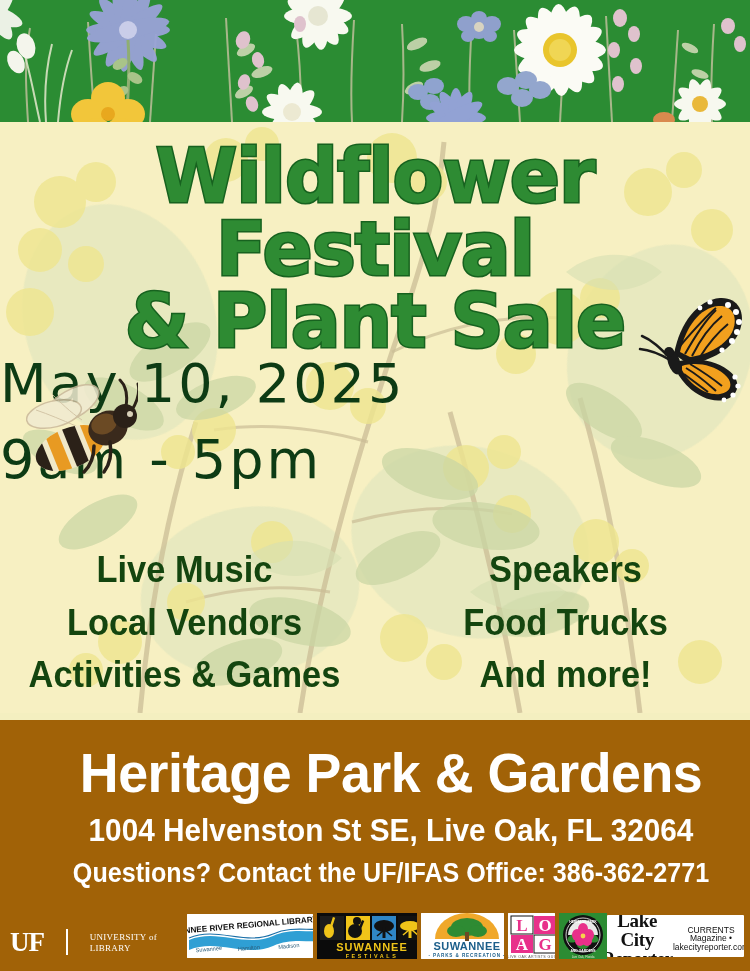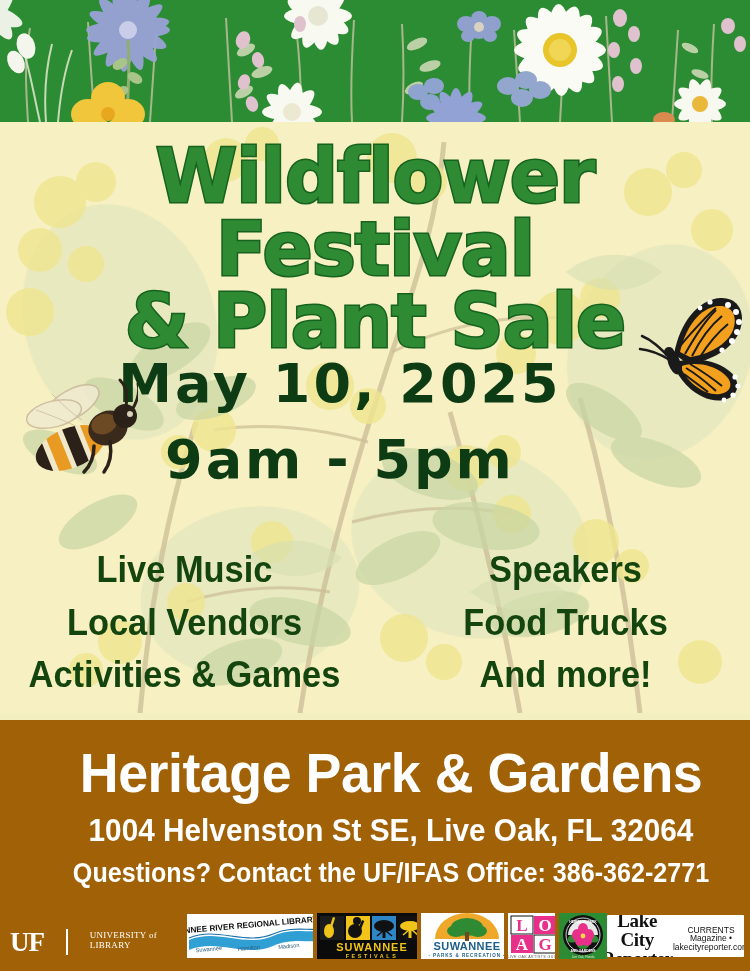--- a/index.html
+++ b/index.html
@@ -24,22 +24,22 @@
     color:#2e8b33;
     -webkit-text-stroke:3px #17621f;
     paint-order:stroke fill;
     font-family:"DejaVu Sans", sans-serif;
     margin:0;
   }
   .title-line.l2{}
 
   
   .date-line{
-    position:absolute;left:0;width:680px;text-align:center;
-    color:#0d3b14;font-weight:bold;font-family:"DejaVu Sans", sans-serif;
+    position:absolute;left:0;width:680px;
+    color:#0d3b14;font-weight:normal;font-family:"DejaVu Sans", sans-serif;
     letter-spacing:3px;
   }
   .date-line.d1{top:352px;font-size:54px;}
   .date-line.d2{top:428px;font-size:54px;}
 
   
   .features{position:absolute;left:0;top:524px;width:750px;display:flex;}
   .feat-col{flex:1;text-align:center;margin-top:20px;}
   .feat-col.left{padding-right:6px;}
   .feat-col.right{padding-left:6px;}
@@ -66,21 +66,21 @@
   }
 
   
   .logos{
     position:absolute;left:0;top:907px;width:750px;height:58px;
     display:flex;align-items:center;gap:4px;padding:0 6px;box-sizing:border-box;
   }
   .logo{display:flex;align-items:center;justify-content:center;}
 
   
-  .uf-logo{color:#fff;display:flex;align-items:flex-start;gap:22px;padding-left:4px;margin-top:12px;}
+  .uf-logo{color:#fff;display:flex;align-items:center;gap:22px;padding-left:4px;margin-top:12px;}
   .uf-mark{font-family:"Liberation Serif", serif;font-weight:bold;font-size:27px;letter-spacing:-1px;line-height:1;}
   .uf-bar{width:2px;height:26px;background:#fff;}
   .uf-txt-1{font-family:"Liberation Serif", serif;font-weight:bold;font-size:21px;line-height:1;}
   .uf-txt-2{font-family:"Liberation Serif", serif;font-size:9px;letter-spacing:0.3px;line-height:1.2;margin-top:1px;}
 
   
   .card{background:#fff;border-radius:1px;display:flex;align-items:center;justify-content:center;overflow:hidden;}
 
   .lib{width:140px;height:44px;position:relative;}
   .lib svg{position:absolute;left:0;top:0;}

